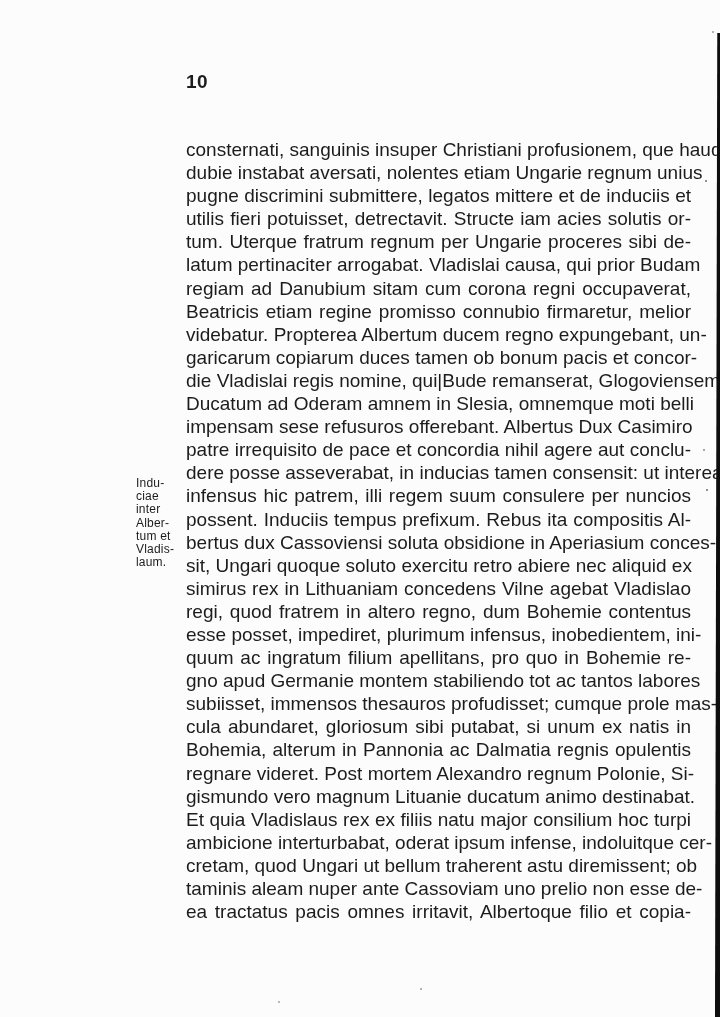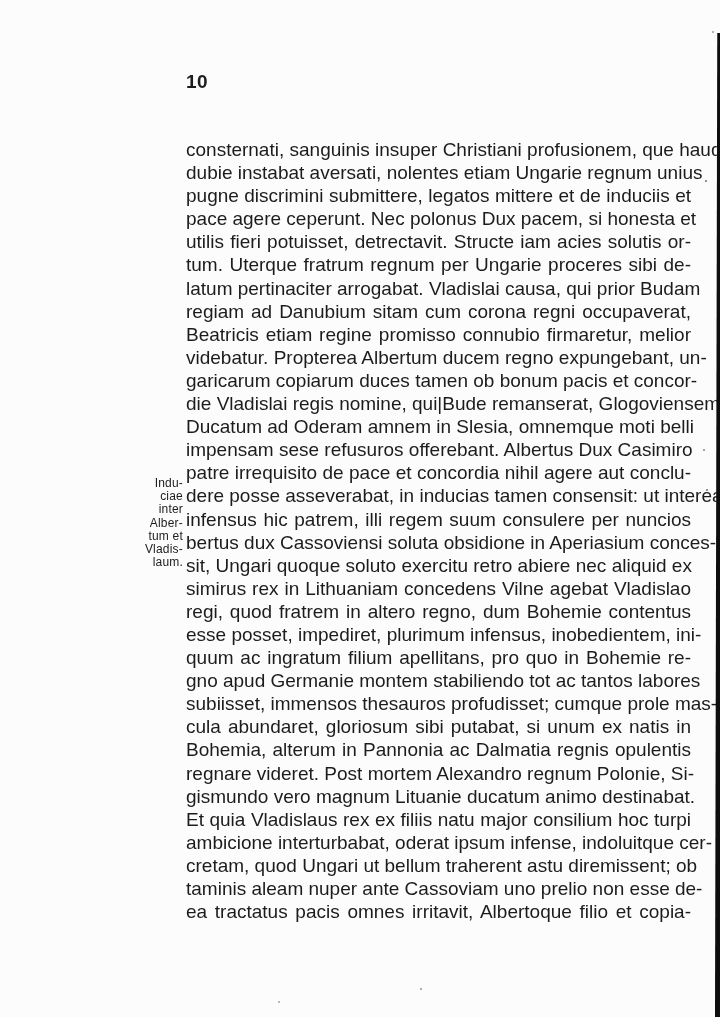--- a/index.html
+++ b/index.html
@@ -40,21 +40,20 @@
     height: 23.1px;
     overflow: visible;
   }
   .margin-note {
     position: absolute;
     left: 136px;
     top: 477px;
     width: 47px;
     font-size: 12px;
     line-height: 13.2px;
-    text-align: right;
     letter-spacing: 0.2px;
   }
   .scan-edge {
     position: absolute;
     top: 33px;
     right: 0;
     bottom: 0;
     width: 5px;
     background: #0e0e0e;
     clip-path: polygon(45% 0, 100% 0, 100% 100%, 0 100%);
@@ -85,34 +84,34 @@
       <div class="mnline">Alber-</div>
       <div class="mnline">tum et</div>
       <div class="mnline">Vladis-</div>
       <div class="mnline">laum.</div>
     </div>
 
   <div class="body-block">
       <div class="bodyline">consternati, sanguinis insuper Christiani profusionem, que haud</div>
       <div class="bodyline">dubie instabat aversati, nolentes etiam Ungarie regnum unius</div>
       <div class="bodyline">pugne discrimini submittere, legatos mittere et de induciis et</div>
-      <div class="bodyline">pace agere ceperunt. Nec polonus Dux pacem, si honesta et</div>
       <div class="bodyline">utilis fieri potuisset, detrectavit. Structe iam acies solutis or-</div>
       <div class="bodyline">tum. Uterque fratrum regnum per Ungarie proceres sibi de-</div>
       <div class="bodyline">latum pertinaciter arrogabat. Vladislai causa, qui prior Budam</div>
       <div class="bodyline">regiam ad Danubium sitam cum corona regni occupaverat,</div>
       <div class="bodyline">Beatricis etiam regine promisso connubio firmaretur, melior</div>
       <div class="bodyline">videbatur. Propterea Albertum ducem regno expungebant, un-</div>
       <div class="bodyline">garicarum copiarum duces tamen ob bonum pacis et concor-</div>
       <div class="bodyline">die Vladislai regis nomine, qui|Bude remanserat, Glogoviensem</div>
       <div class="bodyline">Ducatum ad Oderam amnem in Slesia, omnemque moti belli</div>
       <div class="bodyline">impensam sese refusuros offerebant. Albertus Dux Casimiro</div>
       <div class="bodyline">patre irrequisito de pace et concordia nihil agere aut conclu-</div>
       <div class="bodyline">dere posse asseverabat, in inducias tamen consensit: ut interea</div>
       <div class="bodyline">infensus hic patrem, illi regem suum consulere per nuncios</div>
+      <div class="bodyline">possent. Induciis tempus prefixum. Rebus ita compositis Al-</div>
       <div class="bodyline">bertus dux Cassoviensi soluta obsidione in Aperiasium conces-</div>
       <div class="bodyline">sit, Ungari quoque soluto exercitu retro abiere nec aliquid ex</div>
       <div class="bodyline">simirus rex in Lithuaniam concedens Vilne agebat Vladislao</div>
       <div class="bodyline">regi, quod fratrem in altero regno, dum Bohemie contentus</div>
       <div class="bodyline">esse posset, impediret, plurimum infensus, inobedientem, ini-</div>
       <div class="bodyline">quum ac ingratum filium apellitans, pro quo in Bohemie re-</div>
       <div class="bodyline">gno apud Germanie montem stabiliendo tot ac tantos labores</div>
       <div class="bodyline">subiisset, immensos thesauros profudisset; cumque prole mas-</div>
       <div class="bodyline">cula abundaret, gloriosum sibi putabat, si unum ex natis in</div>
       <div class="bodyline">Bohemia, alterum in Pannonia ac Dalmatia regnis opulentis</div>

